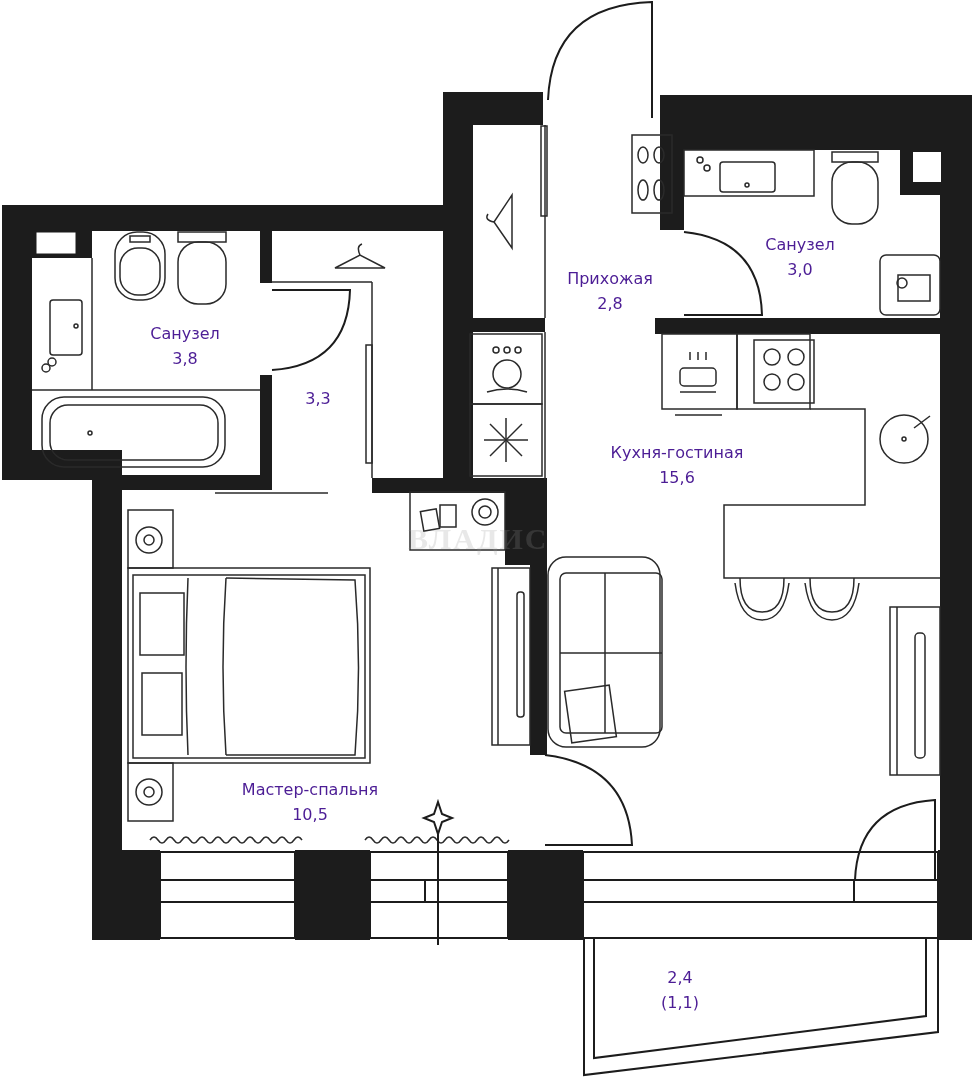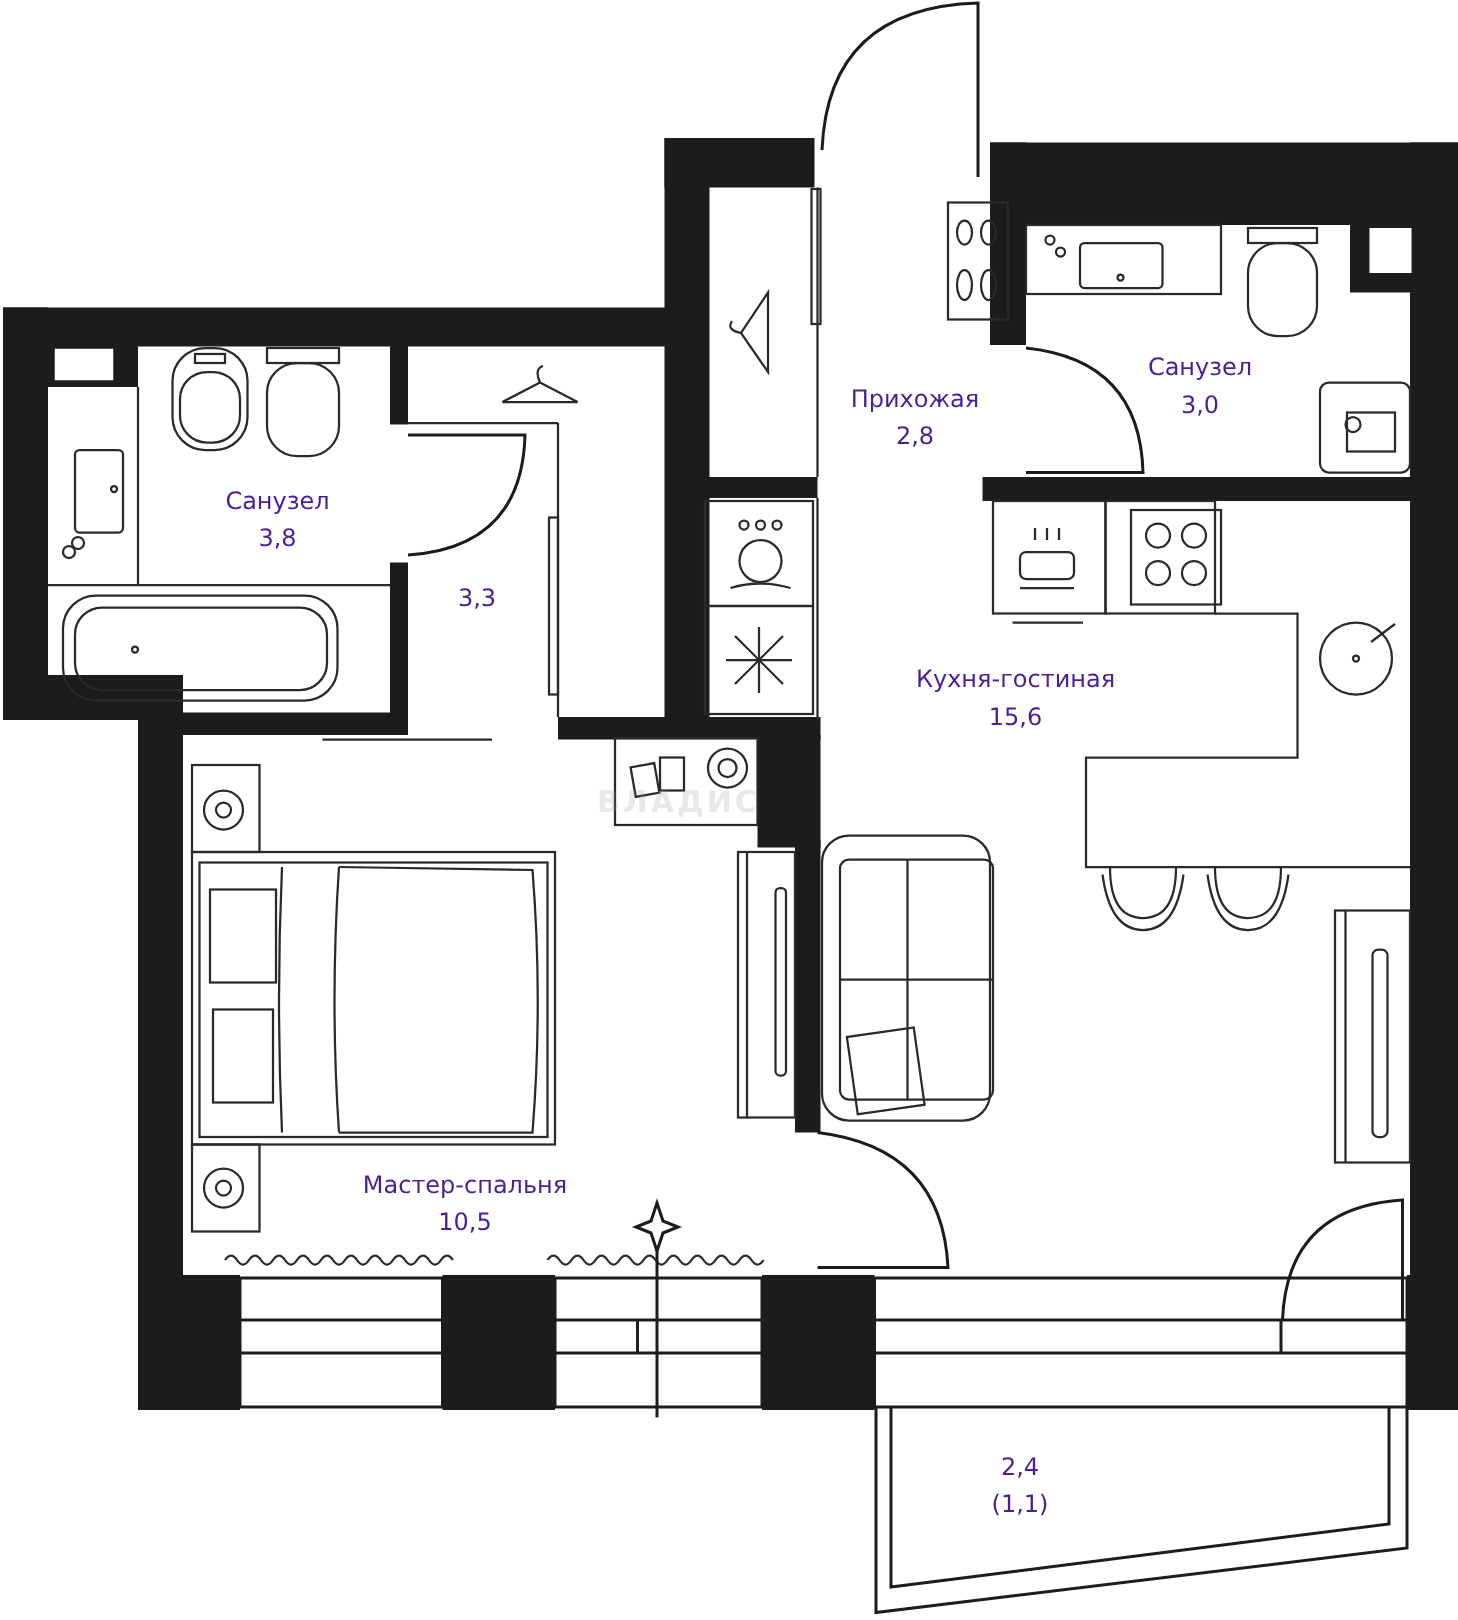--- a/index.html
+++ b/index.html
@@ -3,21 +3,21 @@
 <meta charset="utf-8">
 <style>
   html, body { margin: 0; padding: 0; background: #ffffff; }
   body { width: 972px; height: 1080px; position: relative; overflow: hidden; font-family: "DejaVu Sans", sans-serif; }
   #plan { position: absolute; left: 0; top: 0; width: 972px; height: 1080px; }
   .wall { fill: #1c1c1c; }
   .line { fill: none; stroke: #1c1c1c; stroke-width: 2; }
   .thin { fill: none; stroke: #2a2a2a; stroke-width: 1.5; }
   .room-label { position: absolute; text-align: center; color: #4c1d95; font-size: 16px; line-height: 25px; white-space: nowrap; transform: translateX(-50%); }
   .room-label .area { display: block; text-align: center; }
-  .watermark { position: absolute; left: 398px; top: 522px; font-size: 20px; font-weight: bold; color: rgba(150,150,150,0.22); letter-spacing: 2px; }
+  .watermark { position: absolute; left: 408px; top: 522px; font-size: 30px; font-weight: bold; color: rgba(150,150,150,0.22); letter-spacing: 2px; font-family: Liberation Serif, serif; }
 </style>
 </head>
 <body>
 
 <svg id="plan" viewBox="0 0 972 1080" xmlns="http://www.w3.org/2000/svg">
 
   <g>
 
     <rect class="wall" x="2" y="205" width="470" height="26"></rect>
     <rect class="wall" x="2" y="205" width="30" height="275"></rect>
@@ -282,21 +282,21 @@
 
 <div class="room-label" style="left:185px; top:321px;">
   <span>Санузел</span>
   <span class="area">3,8</span>
 </div>
 
 <div class="room-label" style="left:318px; top:386px;">
   <span class="area">3,3</span>
 </div>
 
-<div class="room-label" style="left:610px; top:253px;">
+<div class="room-label" style="left:610px; top:266px;">
   <span>Прихожая</span>
   <span class="area">2,8</span>
 </div>
 
 <div class="room-label" style="left:800px; top:232px;">
   <span>Санузел</span>
   <span class="area">3,0</span>
 </div>
 
 <div class="room-label" style="left:677px; top:440px;">

